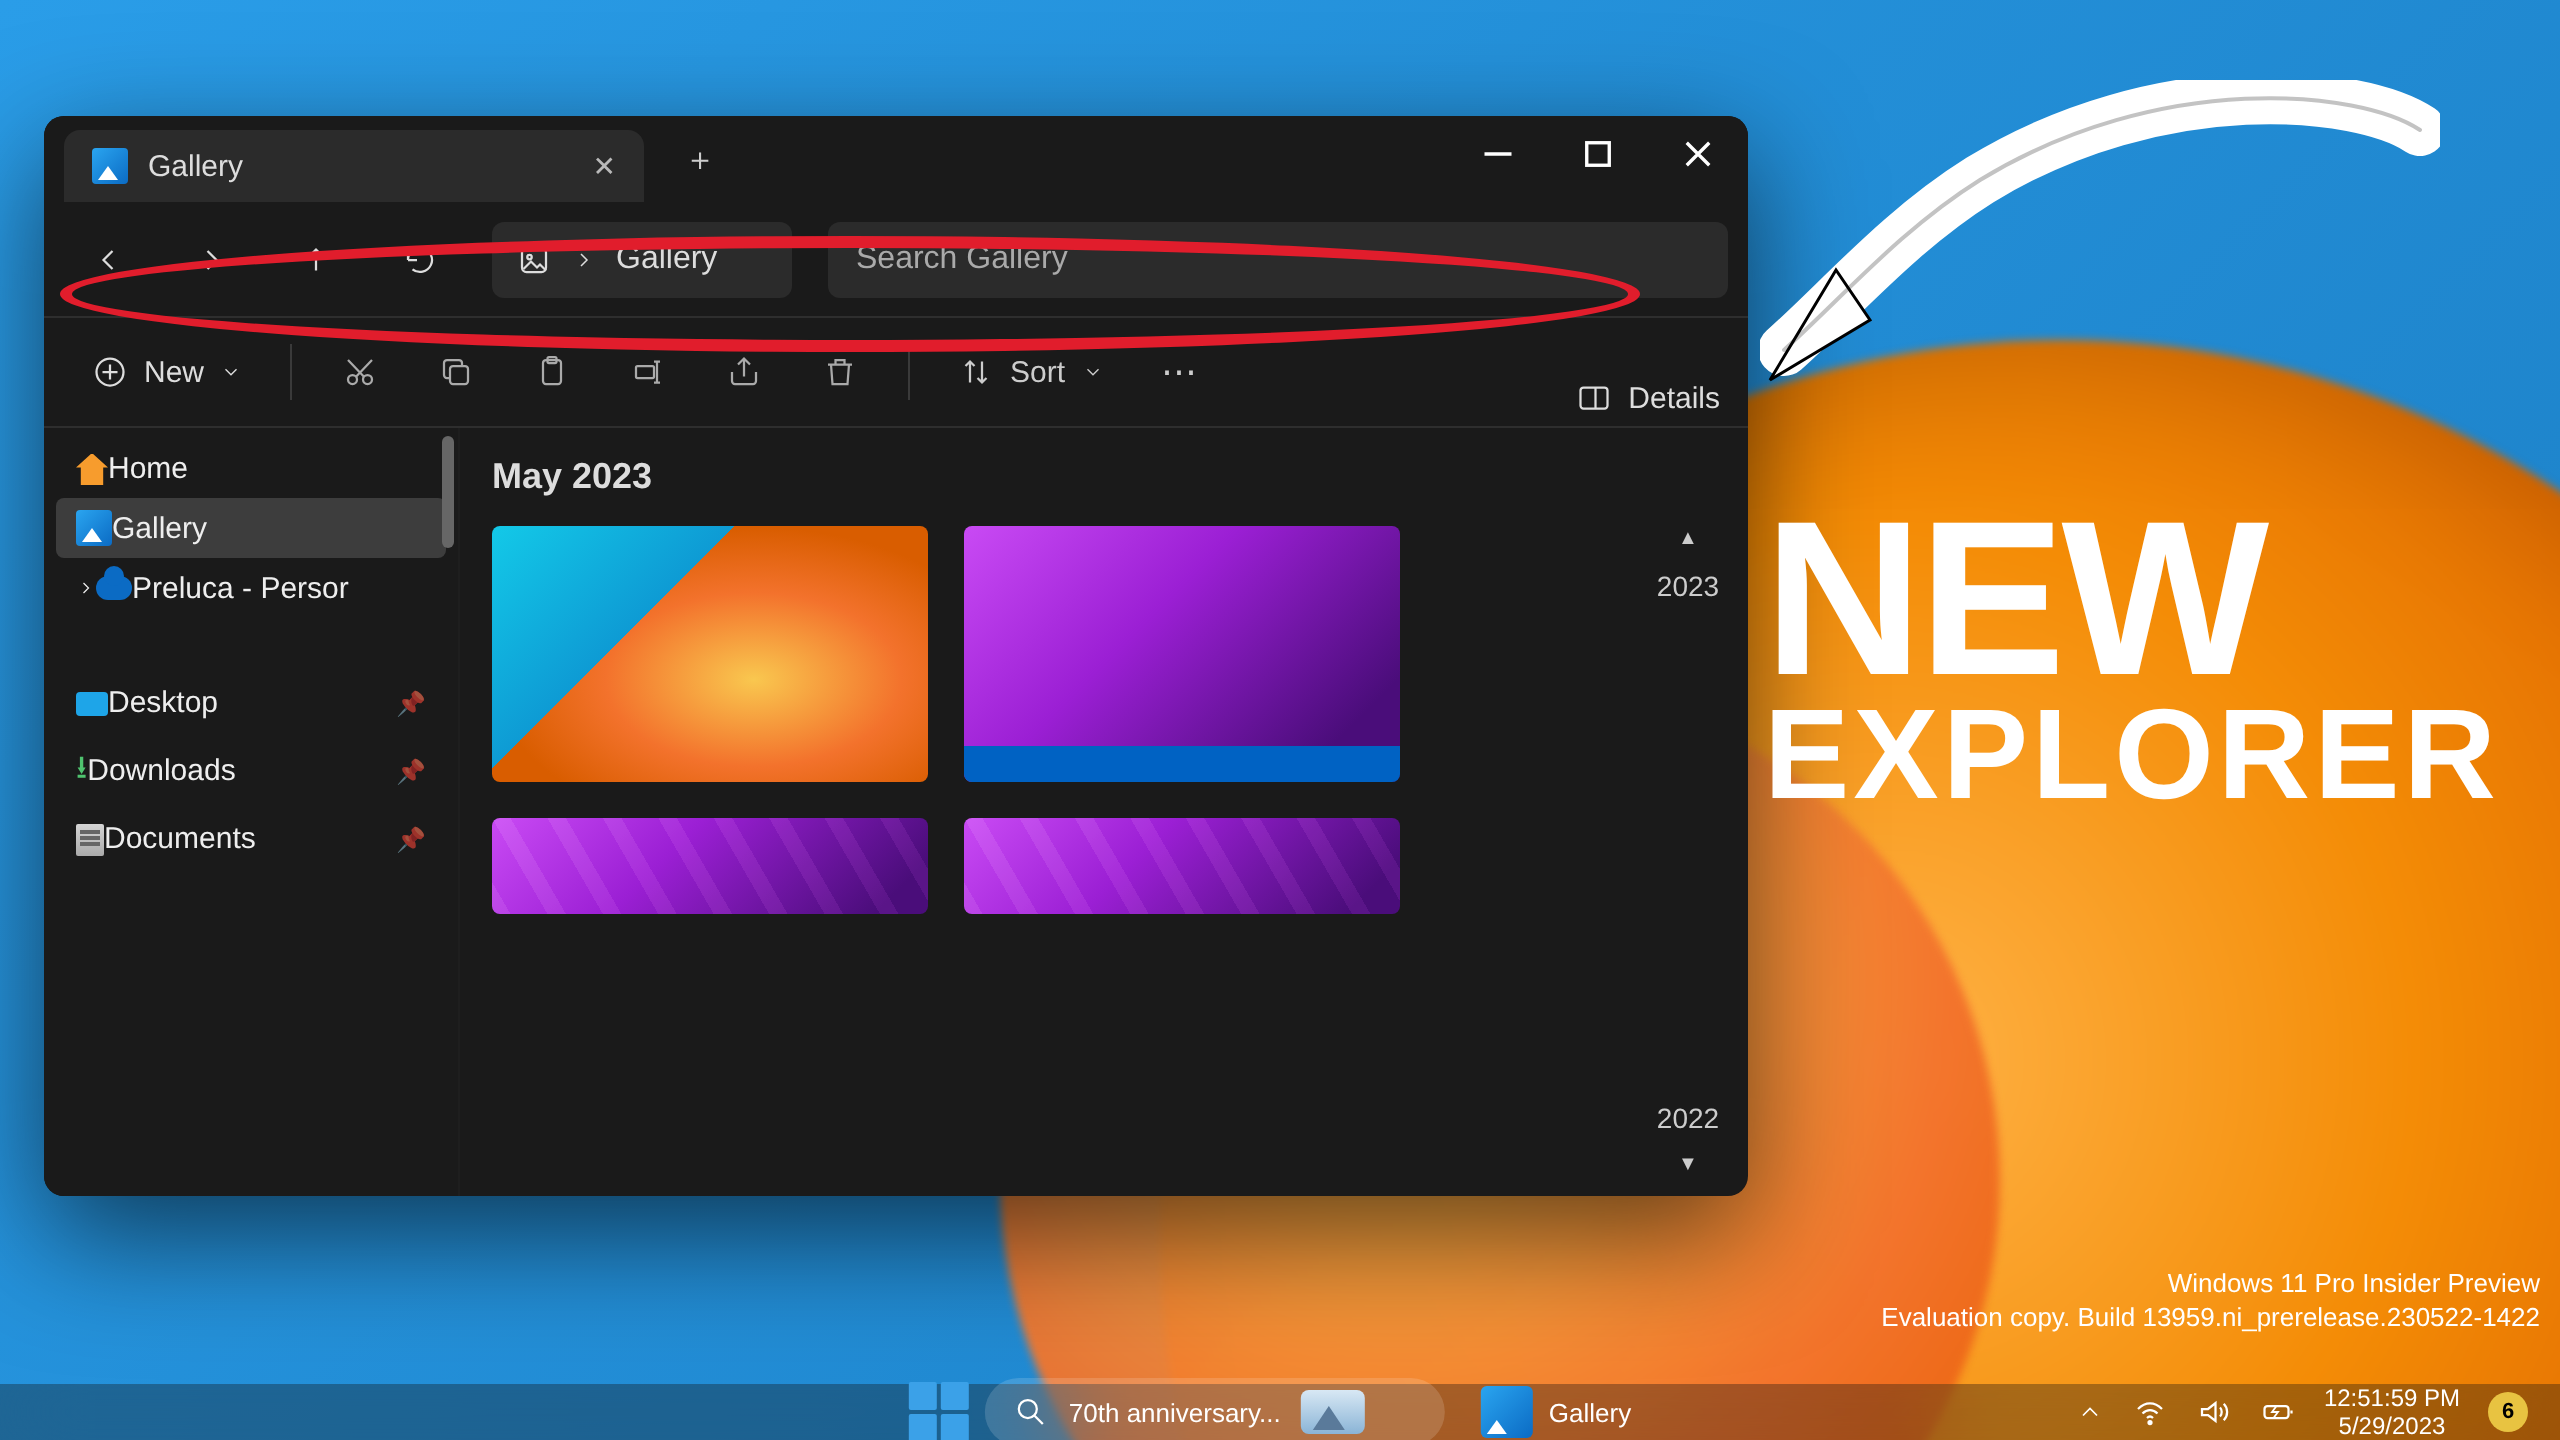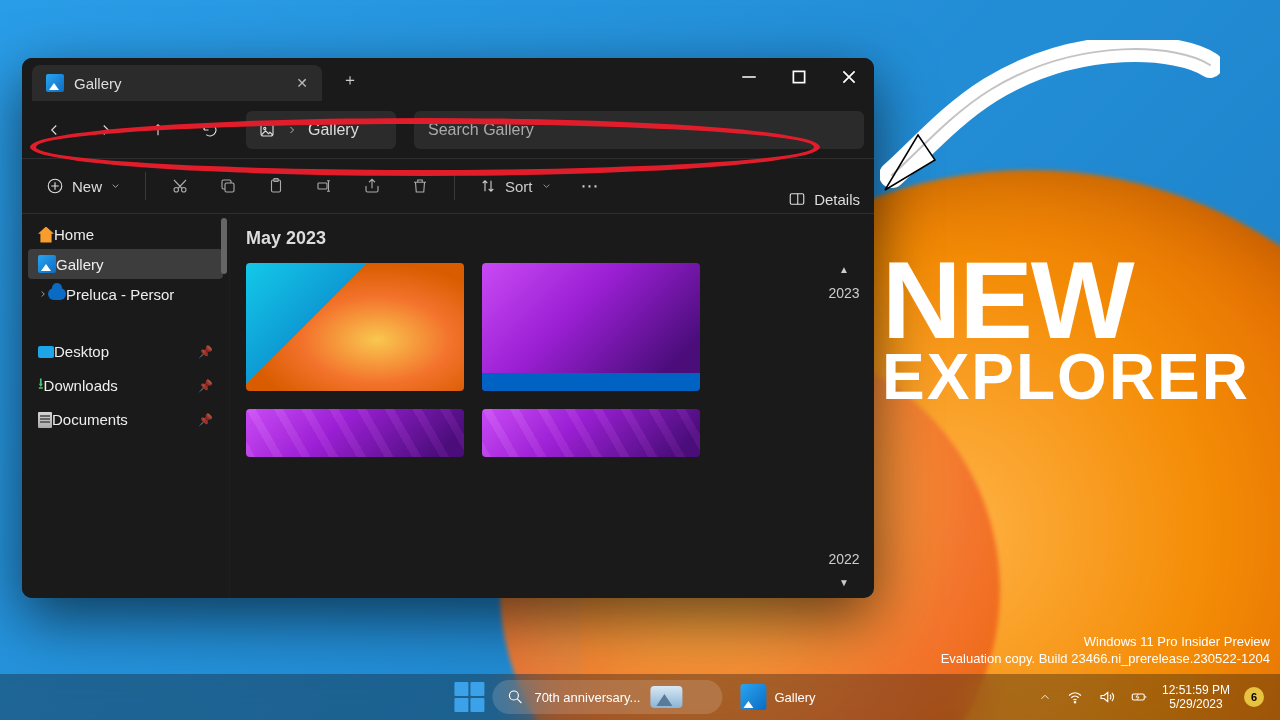--- a/index.html
+++ b/index.html
@@ -45,21 +45,21 @@
 .thumb.purple{background:linear-gradient(135deg,#c94af4 0%,#9b1fd4 40%,#4a0d7a 90%);}
 .thumb.purple::after{content:"";position:absolute;inset:0;background:repeating-linear-gradient(60deg,rgba(255,255,255,.25) 0 8px,transparent 8px 24px);mix-blend-mode:soft-light;}
 .thumb.shot{background:linear-gradient(135deg,#c94af4 0%,#9b1fd4 40%,#4a0d7a 85%);}
 .thumb.shot .bar{position:absolute;bottom:0;left:0;right:0;height:18px;background:#0062c3;}
 .timeline{position:absolute;right:8px;top:50px;bottom:10px;width:44px;display:flex;flex-direction:column;align-items:center;color:#ccc;font-size:14px;}
 .timeline .year{margin:10px 0;}
 .timeline .arrow{font-size:10px;}
 .statusbar{height:28px;border-top:1px solid #2e2e2e;display:flex;align-items:center;padding:0 12px;font-size:13px;color:#ddd;}
 .statusbar .div{margin-left:12px;color:#555;}
 .watermark{position:absolute;right:10px;bottom:52px;color:#fff;font-size:13px;text-align:right;line-height:1.35;z-index:3;}
-.taskbar{position:absolute;bottom:0;left:0;right:0;height:46px;background:rgba(20,20,20,.35);backdrop-filter:blur(20px);display:flex;align-items:center;z-index:4;color:#fff;font-size:13px;}
+.taskbar{position:absolute;bottom:0;left:0;right:0;height:28px;background:rgba(20,20,20,.35);backdrop-filter:blur(20px);display:flex;align-items:center;z-index:4;color:#fff;font-size:13px;}
 .taskbar .center{position:absolute;left:50%;transform:translateX(-50%);display:flex;align-items:center;gap:8px;}
 .start{width:30px;height:30px;display:grid;grid-template-columns:1fr 1fr;grid-template-rows:1fr 1fr;gap:2px;}
 .start div{background:#3ba1e8;border-radius:1px;}
 .task-search{display:flex;align-items:center;gap:10px;height:34px;background:rgba(255,255,255,.15);border-radius:17px;padding:0 14px;min-width:230px;}
 .task-search .mtn{width:32px;height:22px;background:linear-gradient(180deg,#d8e8f4,#8ab4d6);border-radius:4px;position:relative;}
 .task-search .mtn::after{content:"";position:absolute;bottom:2px;left:6px;width:0;height:0;border-left:8px solid transparent;border-right:8px solid transparent;border-bottom:12px solid #5a7a9a;}
 .task-app{display:flex;align-items:center;gap:8px;height:34px;padding:0 10px;border-radius:4px;}
 .task-app .ico{width:26px;height:26px;border-radius:3px;}
 .tray{margin-left:auto;display:flex;align-items:center;gap:14px;padding-right:16px;}
 .clock{text-align:center;font-size:12px;line-height:1.2;}
@@ -286,21 +286,21 @@
       </div>
     </div>
   </div>
 
 </div>
 
 <div class="annotation-ellipse"></div>
 
 <div class="watermark">
   <div>Windows 11 Pro Insider Preview</div>
-  <div>Evaluation copy. Build 23466.ni_prerelease.230522-1204</div>
+  <div>Evaluation copy. Build 13959.ni_prerelease.230522-1422</div>
 </div>
 
 <div class="taskbar">
   <div class="center">
     <div class="start">
         <div></div>
         <div></div>
         <div></div>
         <div></div>
       </div>

